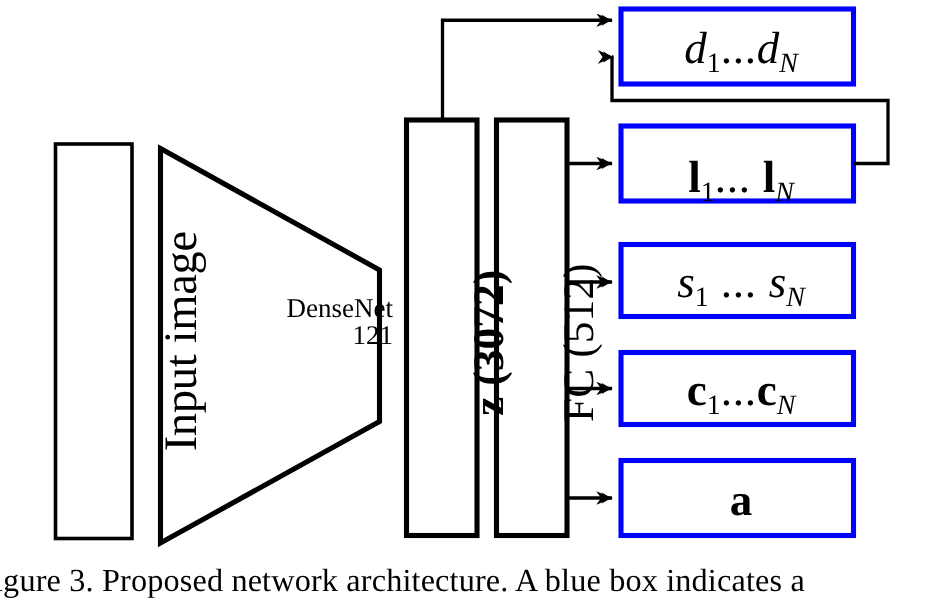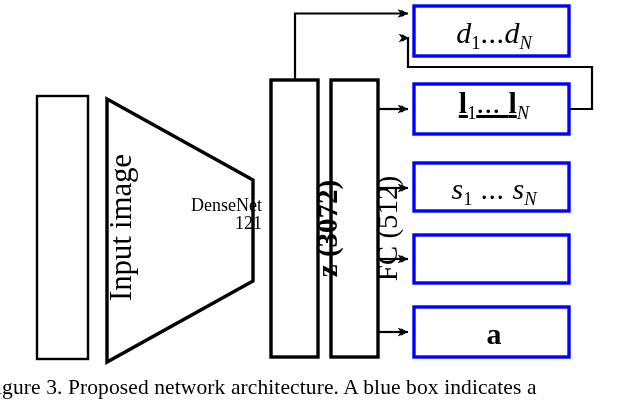--- a/index.html
+++ b/index.html
@@ -152,28 +152,31 @@
   </div>
 
   <div class="lbl vert-text" id="z-label">z (3072)</div>
 
   <div class="lbl vert-text" id="fc-label">FC (512)</div>
 
   <div class="box-label" style="left:414px; top:18px;">
     <span class="mi">d</span><span class="sub" style="font-style:normal;">1</span><span class="dots">...</span><span class="mi">d</span><span class="sub">N</span>
   </div>
 
-  <div class="box-label" style="left:414px; top:88px;text-decoration:underline;">
+  <div class="box-label" style="left:414px; top:104px;">
     <span class="mb">l</span><span class="sub" style="font-style:normal;">1</span><span class="dots">...&nbsp;</span><span class="mb">l</span><span class="sub">N</span>
   </div>
 
   <div class="box-label" style="left:414px; top:174px;font-family:Liberation Serif, serif;">
     <span class="mi">s</span><span class="sub" style="font-style:normal;">1</span><span class="dots">&nbsp;...&nbsp;</span><span class="mi">s</span><span class="sub">N</span>
   </div>
 
+  <div class="box-label" style="left:414px; top:246px;">
+    <span class="mb">c</span><span class="sub" style="font-style:normal;">1</span><span class="dots">...</span><span class="mb">c</span><span class="sub">N</span>
+  </div>
 
   <div class="box-label" style="left:414px; top:319px;">
     <span class="mb">a</span>
   </div>
 
   <div id="caption" class="lbl">igure 3. Proposed network architecture. A blue box indicates a</div>
 
 </div>
 
 </body></html>

